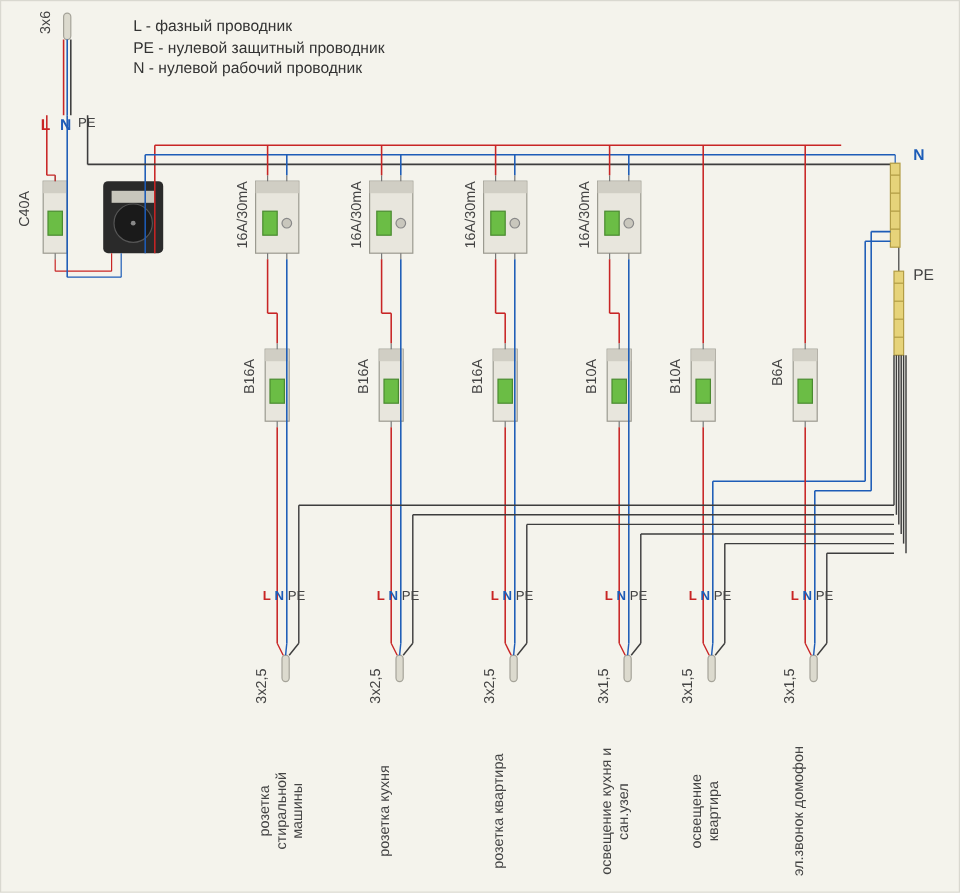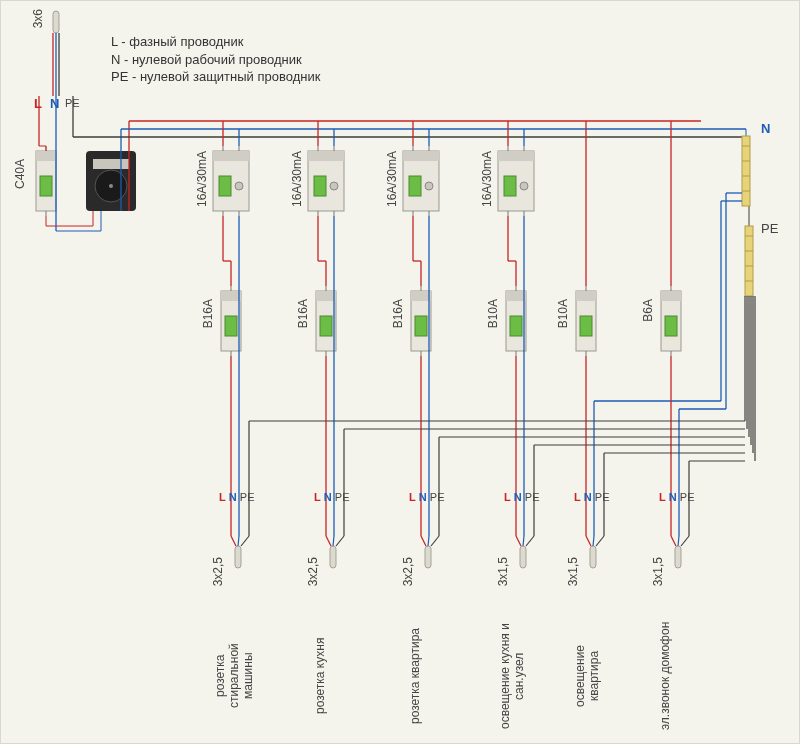--- a/index.html
+++ b/index.html
@@ -5,21 +5,21 @@
   html,body{margin:0;padding:0;background:#f0efe9;font-family:Arial,Helvetica,sans-serif;color:#333}
   .stage{position:relative;width:800px;height:744px;background:#f4f3ec;border:1px solid #d9d8d0;box-sizing:border-box}
   .vlabel{position:absolute;writing-mode:vertical-rl;transform:rotate(180deg);font-size:12px;color:#444;text-align:center}
   .hlabel{position:absolute;font-size:13px;color:#1a1a1a}
   .tiny{font-size:11px}
   .bold{font-weight:600}
   .L{color:#c82525}
   .N{color:#1d5cb7}
   .PE{color:#444}
   svg{position:absolute;left:0;top:0}
-  .legend{position:absolute;left:110px;top:32px;font-size:13px;line-height:1.35}
+  .legend{position:absolute;left:110px;top:12px;font-size:13px;line-height:1.35}
 </style>
 </head>
 <body>
 
 <div class="stage">
 
 <svg width="800" height="744">
   <defs>
     <g id="mcb">
       <rect x="-10" y="-30" width="20" height="60" fill="#e8e6dd" stroke="#9b9a90"></rect>
@@ -217,22 +217,22 @@
     <g>
           <line x1="670" y1="535" x2="675" y2="545" stroke="#c82525"></line>
           <line x1="678" y1="535" x2="677" y2="545" stroke="#1d5cb7"></line>
           <line x1="688" y1="535" x2="680" y2="545" stroke="#3d3d3d"></line>
         </g>
   </g>
 </svg>
 
 <div class="legend">
   <div>L - фазный проводник</div>
+  <div>PE - нулевой защитный проводник</div>
   <div>N - нулевой рабочий проводник</div>
-  <div>PE - нулевой защитный проводник</div>
 </div>
 
 <div class="vlabel" style="left:30px;top:8px">3x6</div>
 
 <div class="hlabel bold L" style="left:33px;top:95px">L</div>
 <div class="hlabel bold N" style="left:49px;top:95px">N</div>
 <div class="hlabel PE tiny" style="left:64px;top:96px">PE</div>
 
 <div class="vlabel" style="left:12px;top:158px">C40A</div>
 

